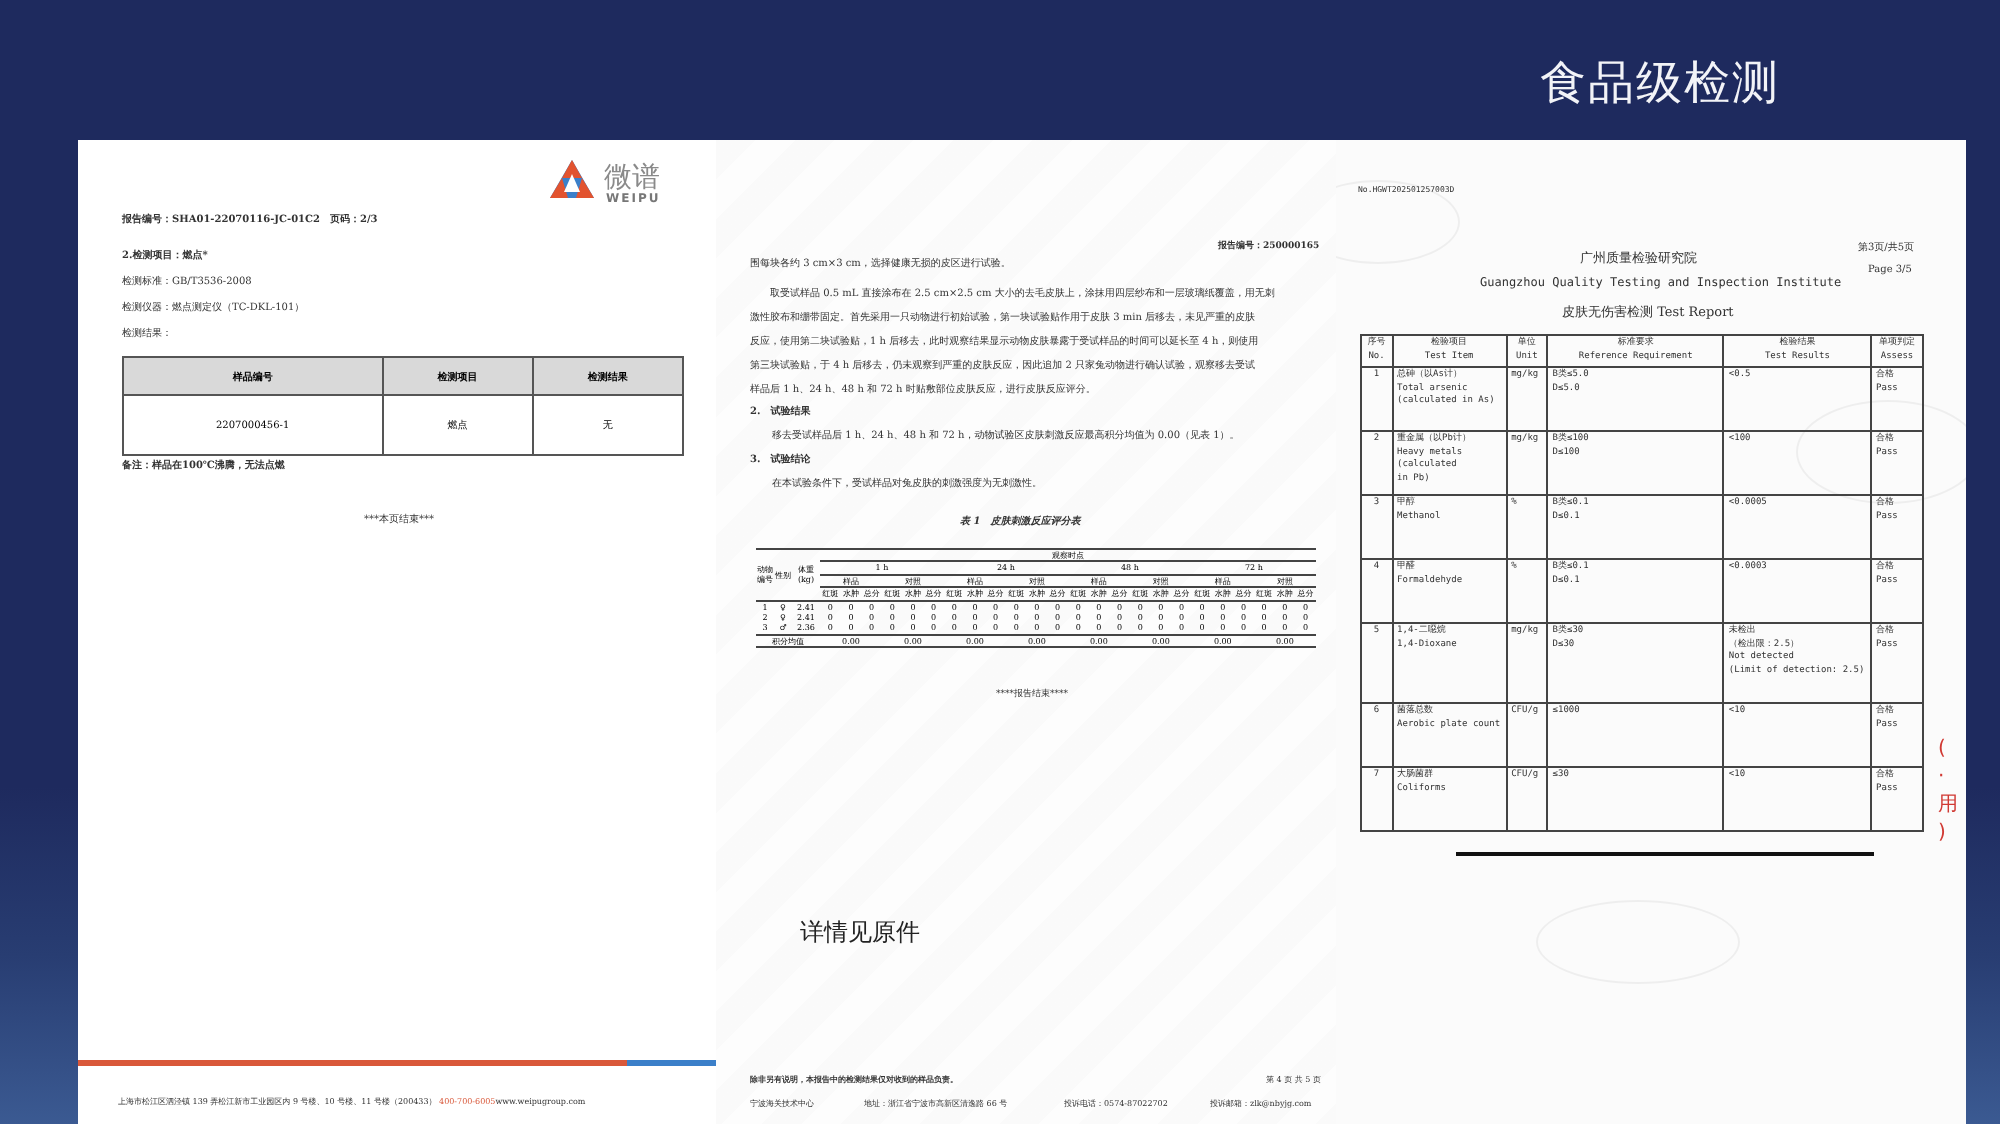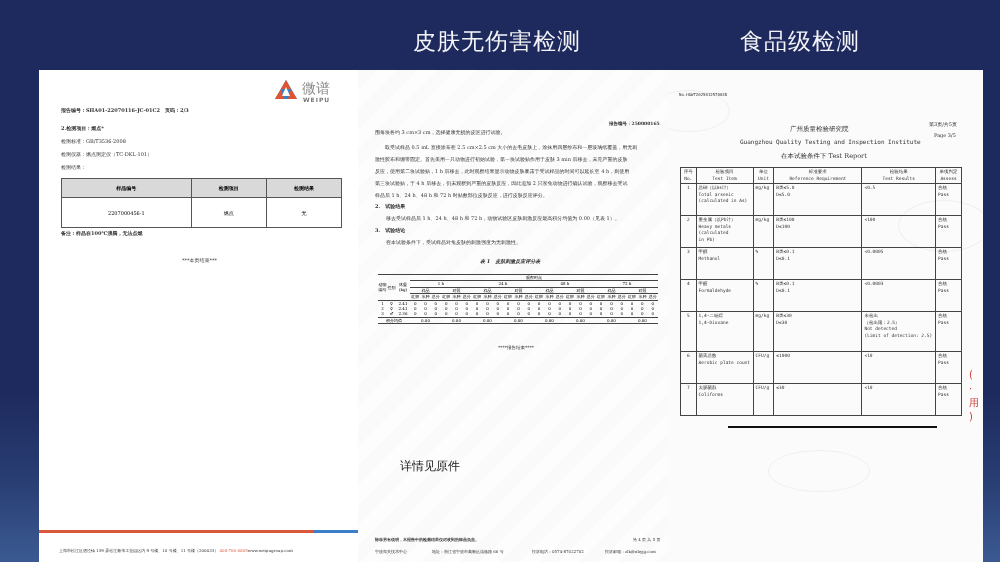--- a/index.html
+++ b/index.html
@@ -35,22 +35,21 @@
   table.t3{position:absolute;left:12px;top:97px;width:282px;border-collapse:collapse;font-size:4.5px;font-family:"DejaVu Sans Mono",monospace;}
   table.t3 th,table.t3 td{border:1px solid #444;vertical-align:top;padding:1px 2px;color:#333;line-height:1.45;}
   table.t3 th{text-align:center;font-weight:normal;}
   .stamp{position:absolute;color:#d13a34;font-size:10px;font-family:"DejaVu Sans",sans-serif;}
   .cloud{position:absolute;border:1px solid rgba(0,0,0,0.05);border-radius:50%;}
 </style>
 </head>
 <body>
 
 <div class="titles">
-  <div class="title" style="left:413px;">皮肤无伤害检测</div>
-  <div class="title" style="left:740px;">食品级检测</div>
+  <div class="title" style="left:770px;">食品级检测</div>
 </div>
 
 <div class="doc" id="doc1">
   <div class="logo">
     <svg class="logo-mark" viewBox="0 0 24 24">
       <polygon points="12,1 23,20 1,20" fill="#3b7fc9"></polygon>
       <polygon points="12,1 17,10 7,10" fill="#e2532f"></polygon>
       <polygon points="1,20 7,10 10,20" fill="#e2532f"></polygon>
       <polygon points="23,20 17,10 14,20" fill="#e2532f"></polygon>
       <polygon points="12,8 16,17 8,17" fill="#fff"></polygon>
@@ -265,21 +264,21 @@
 
 <div class="doc" id="doc3">
   <div class="cloud" style="left:-20px;top:20px;width:80px;height:40px;"></div>
   <div class="cloud" style="left:230px;top:130px;width:90px;height:50px;"></div>
   <div class="cloud" style="left:100px;top:380px;width:100px;height:40px;"></div>
   <div class="tiny abs" style="left:11px;top:22px;font-size:4px;font-family:'DejaVu Sans Mono',monospace;">No.HGWT202501257003D</div>
   <div class="tiny abs" style="left:261px;top:51px;font-size:5px;">第3页/共5页</div>
   <div class="tiny abs" style="left:266px;top:62px;font-size:5px;">Page 3/5</div>
   <div class="tiny abs" style="left:122px;top:55px;font-size:6.5px;">广州质量检验研究院</div>
   <div class="tiny abs" style="left:72px;top:68px;font-size:6px;font-family:'DejaVu Sans Mono',monospace;">Guangzhou Quality Testing and Inspection Institute</div>
-  <div class="tiny abs" style="left:113px;top:82px;font-size:6.5px;">在本试验条件下 Test Report</div>
+  <div class="tiny abs" style="left:113px;top:82px;font-size:6.5px;">皮肤无伤害检测 Test Report</div>
 
   <table class="t3">
     <tbody>
         <tr>
       <th style="width:10px;"><span>序号</span><br><span>No.</span></th>
       <th style="width:50px;"><span>检验项目</span><br><span>Test Item</span></th>
       <th style="width:15px;"><span>单位</span><br><span>Unit</span></th>
       <th style="width:80px;"><span>标准要求</span><br><span>Reference Requirement</span></th>
       <th style="width:66px;"><span>检验结果</span><br><span>Test Results</span></th>
       <th style="width:20px;"><span>单项判定</span><br><span>Assess</span></th>

